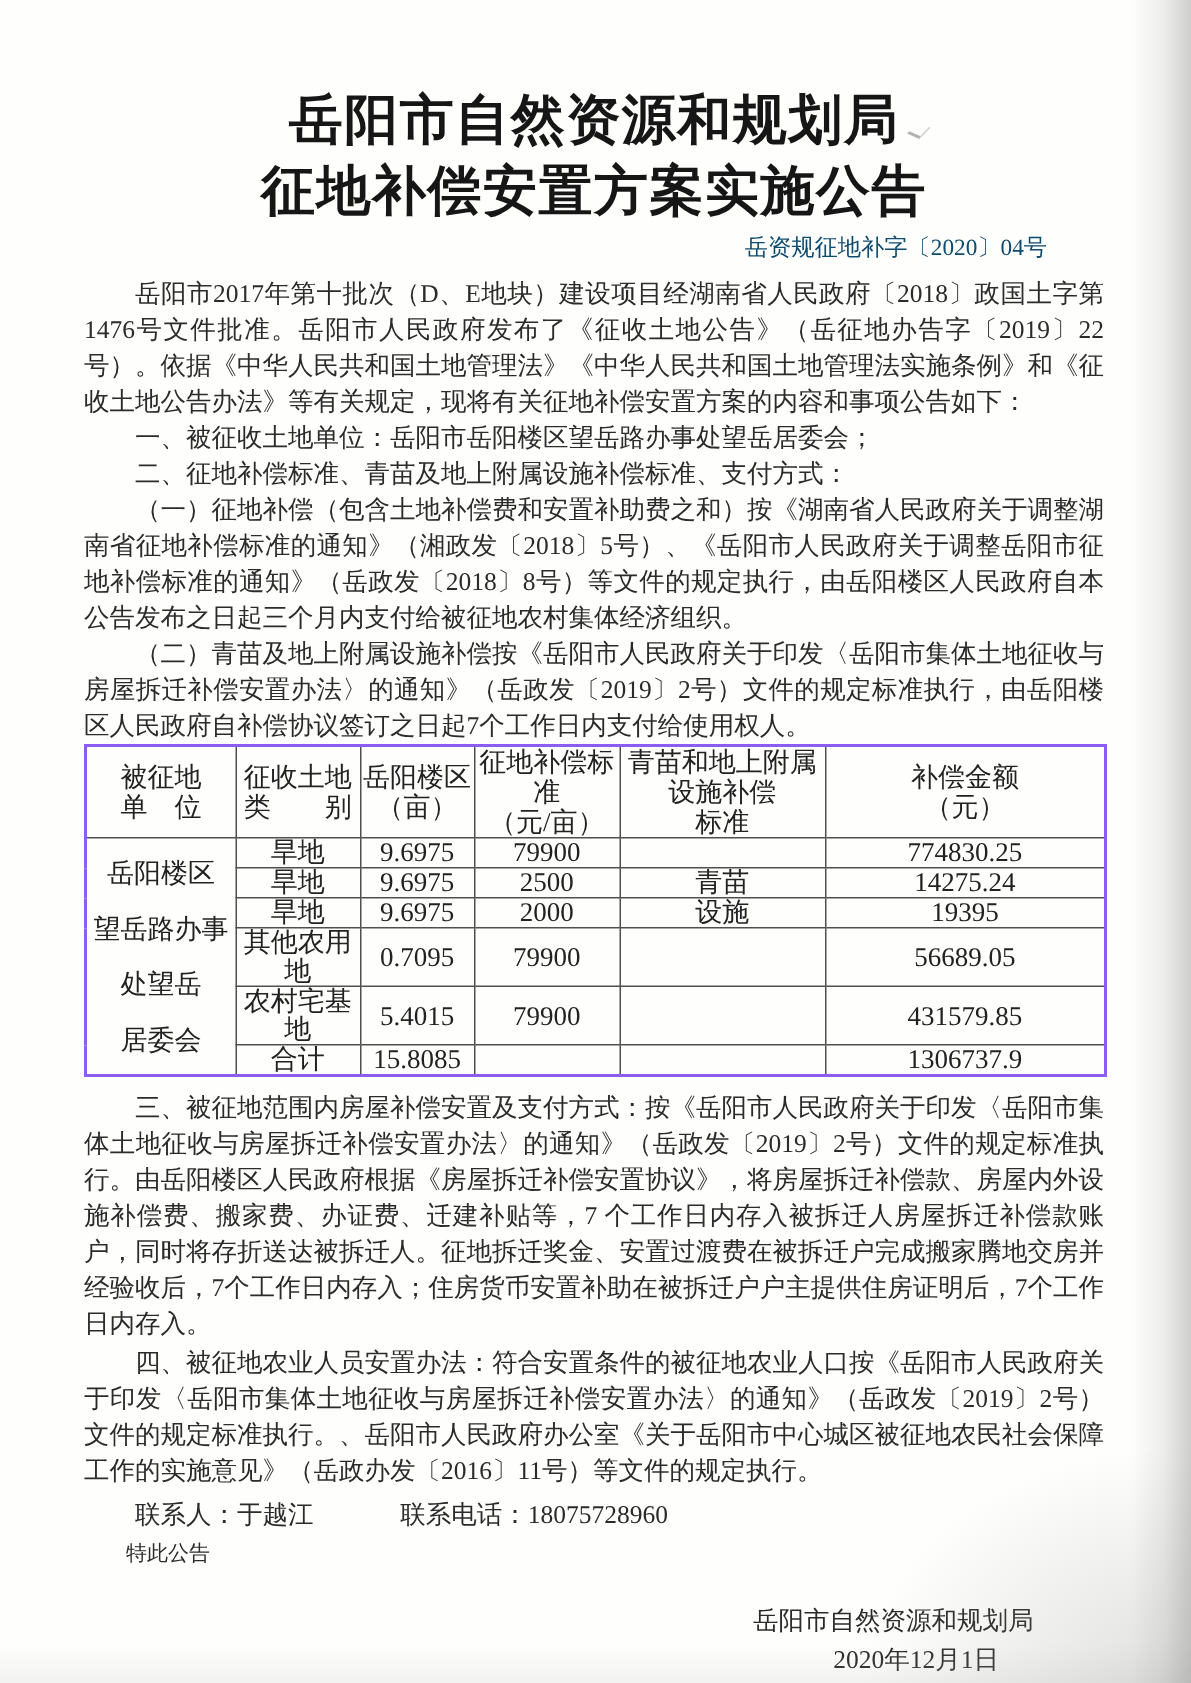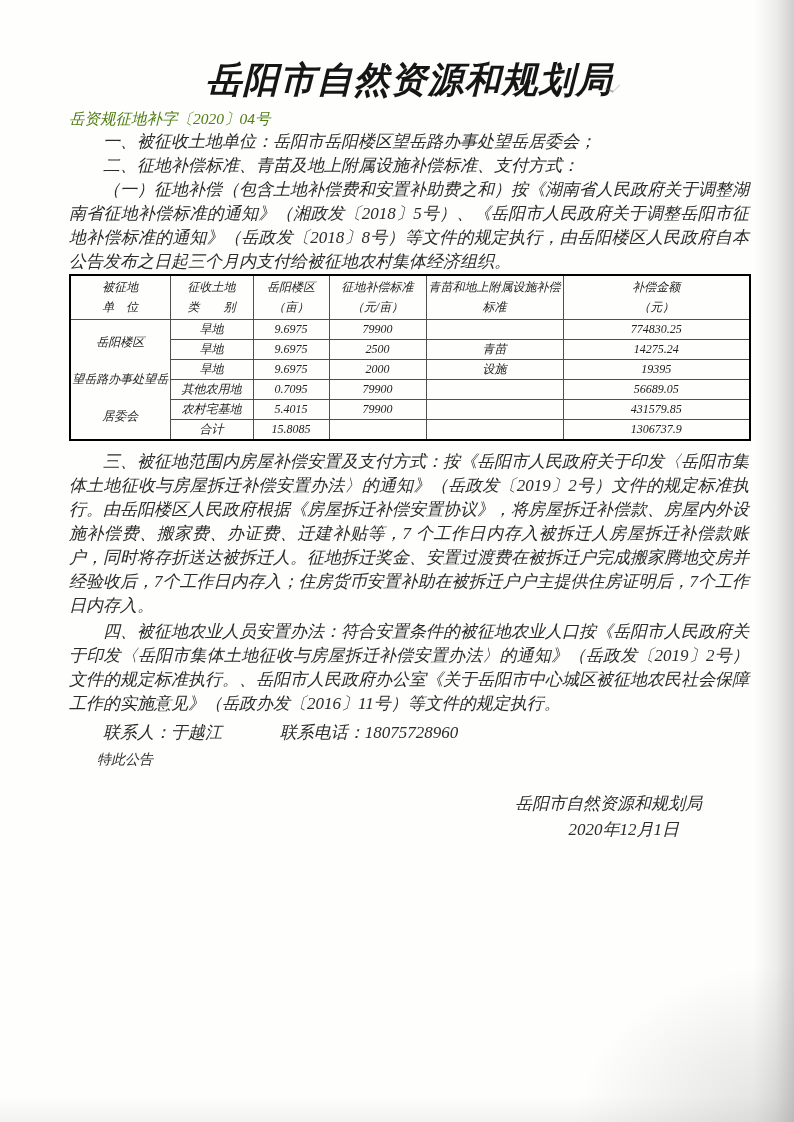--- a/index.html
+++ b/index.html
@@ -35,58 +35,58 @@
   }
   .scan-artifact {
     position: absolute; left: 608px; top: 82px; width: 9px; height: 10px;
     border-bottom: 2px solid rgba(90,90,90,0.45);
     border-right: 1px solid rgba(90,90,90,0.3);
     transform: rotate(24deg) skewX(-20deg);
     pointer-events: none;
   }
   .content {
     position: absolute;
-    left: 69px;
+    left: 56px;
     top: 0;
     width: 680px;
-    font-style: italic;
   }
   .title-block {
     margin-top: 56px;
     text-align: center;
     font-family: "Liberation Sans", "DejaVu Sans", sans-serif;
     font-weight: bold;
     font-size: 36px;
     line-height: 47px;
     letter-spacing: 1px;
     color: #161616;
   }
   .doc-number {
     margin-top: 5px;
+    text-align: right;
     padding-right: 38px;
     font-size: 15.5px;
     line-height: 22px;
-    color: #4d7c0f;
+    color: #0c4a6e;
   }
   .para {
     font-size: 17px;
     line-height: 24px;
     text-align: justify;
     text-indent: 2em;
     color: #2b2b2b;
   }
   .para.first { margin-top: 7px; }
   .comp-table {
     width: 680px;
     margin-top: 0px;
     border-collapse: collapse;
     table-layout: fixed;
-    font-size: 12px;
+    font-size: 18px;
     color: #222;
-    border: 2px solid #000000;
+    border: 2px solid #8b5cf6;
   }
   .comp-table th, .comp-table td {
     border: 1px solid #4f4f4f;
     text-align: center;
     vertical-align: middle;
     font-weight: normal;
     padding: 0;
     overflow: hidden;
   }
   .comp-table thead th { height: 44px; }
@@ -120,27 +120,30 @@
 </style>
 </head>
 <body>
 
 <div class="page">
 
   <div class="content">
 
     <div class="title-block">
       <div>岳阳市自然资源和规划局</div>
+      <div>征地补偿安置方案实施公告</div>
     </div>
 
     <div class="doc-number">岳资规征地补字〔2020〕04号</div>
 
+    <p class="para first">岳阳市2017年第十批次（D、E地块）建设项目经湖南省人民政府〔2018〕政国土字第1476号文件批准。岳阳市人民政府发布了《征收土地公告》（岳征地办告字〔2019〕22号）。依据《中华人民共和国土地管理法》《中华人民共和国土地管理法实施条例》和《征收土地公告办法》等有关规定，现将有关征地补偿安置方案的内容和事项公告如下：</p>
     <p class="para">一、被征收土地单位：岳阳市岳阳楼区望岳路办事处望岳居委会；</p>
     <p class="para">二、征地补偿标准、青苗及地上附属设施补偿标准、支付方式：</p>
     <p class="para">（一）征地补偿（包含土地补偿费和安置补助费之和）按《湖南省人民政府关于调整湖南省征地补偿标准的通知》（湘政发〔2018〕5号）、《岳阳市人民政府关于调整岳阳市征地补偿标准的通知》（岳政发〔2018〕8号）等文件的规定执行，由岳阳楼区人民政府自本公告发布之日起三个月内支付给被征地农村集体经济组织。</p>
+    <p class="para">（二）青苗及地上附属设施补偿按《岳阳市人民政府关于印发〈岳阳市集体土地征收与房屋拆迁补偿安置办法〉的通知》（岳政发〔2019〕2号）文件的规定标准执行，由岳阳楼区人民政府自补偿协议签订之日起7个工作日内支付给使用权人。</p>
 
     <table class="comp-table">
       <colgroup>
         <col style="width:100px">
         <col style="width:83px">
         <col style="width:76px">
         <col style="width:97px">
         <col style="width:137px">
         <col style="width:187px">
       </colgroup>

